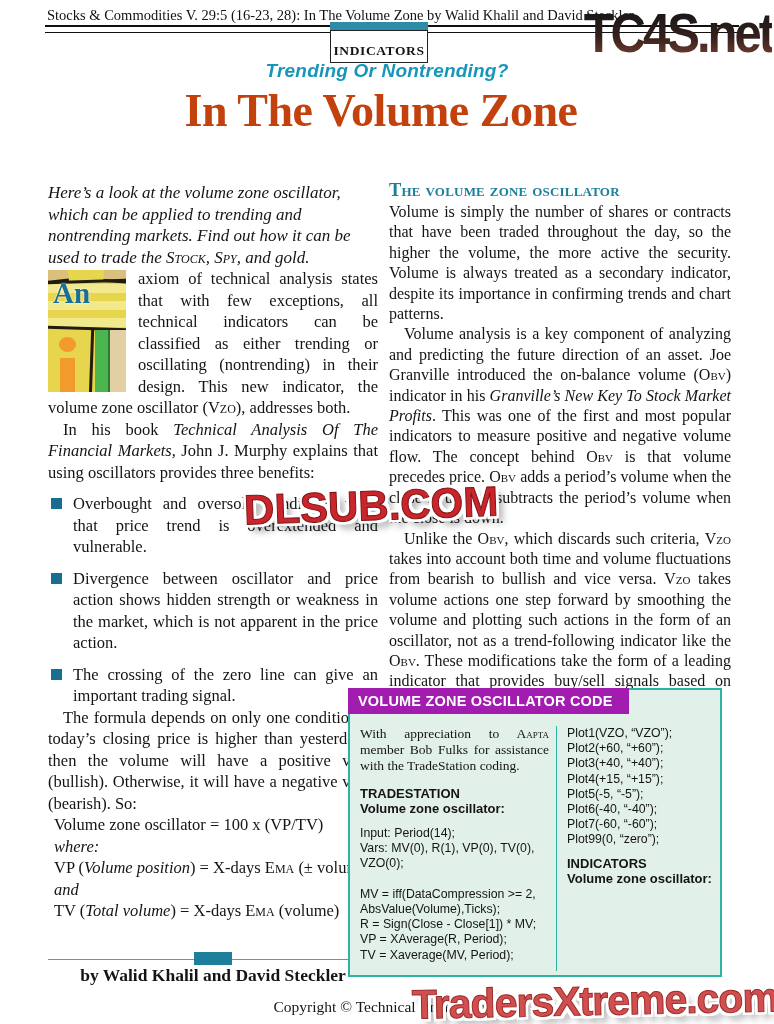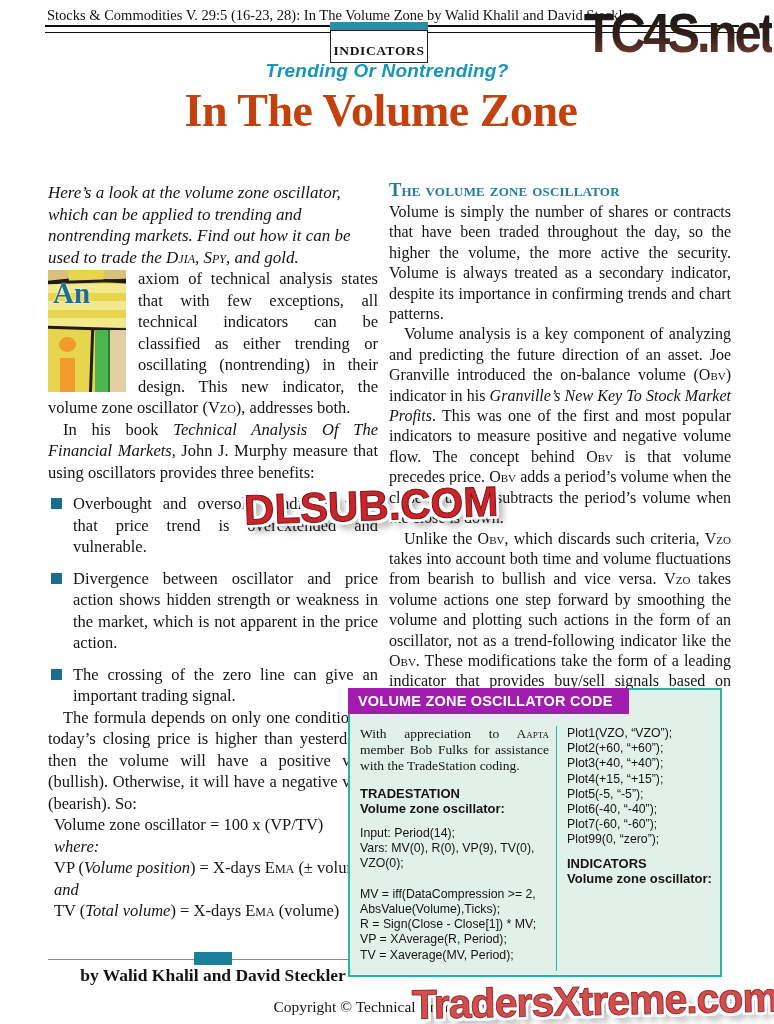--- a/index.html
+++ b/index.html
@@ -120,39 +120,39 @@
   <div class="badge">
     <div class="badge-bar"></div>
     <div class="badge-box">INDICATORS</div>
   </div>
   <div class="wm-tc4s">TC4S.net</div>
 
   <div class="kicker">Trending Or Nontrending?</div>
   <div class="title">In The Volume Zone</div>
 
   <div class="col-left">
-    <p class="intro"><span>Here’s a look at the volume zone oscillator, which can be applied to trending and nontrending markets. Find out how it can be used to trade the </span><span class="sc">Djia</span><span>, </span><span class="sc">Spy</span><span>, and gold.</span></p>
+    <p class="intro"><span>Here’s a look at the volume zone oscillator, which can be applied to trending and nontrending markets. Find out how it can be used to trade the </span><span class="sc">Stock</span><span>, </span><span class="sc">Spy</span><span>, and gold.</span></p>
 
     <p class="an-para">
       <span class="drop-img">
         <span class="di-stripes"></span>
         <span class="di-corner-tl"></span>
         <span class="di-corner-tr"></span>
         <span class="di-line-top"></span>
         <span class="di-line-mid"></span>
         <span class="di-vline"></span>
         <span class="di-green"></span>
         <span class="di-tan"></span>
         <span class="di-orange-dot"></span>
         <span class="di-orange-bar"></span>
         <span class="di-an">An</span>
       </span><span><span>axiom of technical analysis states that with few exceptions, all technical indicators can be classified as either trending or oscillating (nontrending) in their design. This new indicator, the volume zone oscillator (</span><span class="sc">Vzo</span><span>), addresses both.</span></span>
     </p>
 
-    <p class="book-para indent"><span>In his book </span><span class="it">Technical Analysis Of The Financial Markets</span><span>, John J. Murphy measure that using oscillators provides three benefits:</span></p>
+    <p class="book-para indent"><span>In his book </span><span class="it">Technical Analysis Of The Financial Markets</span><span>, John J. Murphy explains that using oscillators provides three benefits:</span></p>
 
     <ul class="bullets">
       <li><span>Overbought and oversold conditions warn that price trend is overextended and vulnerable.</span></li>
       <li><span>Divergence between oscillator and price action shows hidden strength or weakness in the market, which is not apparent in the price action.</span></li>
       <li><span>The crossing of the zero line can give an important trading signal.</span></li>
     </ul>
 
     <p class="formula-para indent">The formula depends on only one condition: If today’s closing price is higher than yesterday’s, then the volume will have a positive value (bullish). Otherwise, it will have a negative value (bearish). So:</p>
     <p class="formula-line">Volume zone oscillator = 100 x (VP/TV)</p>
     <p class="where-line">where:</p>
@@ -176,21 +176,21 @@
 
   <div class="code-box">
     <div class="code-box-title">VOLUME ZONE OSCILLATOR CODE</div>
     <div class="code-cols">
       <div class="code-left">
         <div class="code-note"><span>With appreciation to A</span><span class="sc">apta</span><span> member Bob Fulks for assistance with the TradeStation coding.</span></div>
         <div class="code-label">TRADESTATION</div>
         <div class="code-sub">Volume zone oscillator:</div>
         <div class="code-lines">
             <div>Input: Period(14);</div>
-            <div>Vars: MV(0), R(0), VP(9), TV(0), VZO(0);</div>
+            <div>Vars: MV(0), R(1), VP(0), TV(0), VZO(0);</div>
             <div>&nbsp;</div>
             <div>MV = iff(DataCompression &gt;= 2,</div>
             <div>AbsValue(Volume),Ticks);</div>
             <div>R = Sign(Close - Close[1]) * MV;</div>
             <div>VP = XAverage(R, Period);</div>
             <div>TV = Xaverage(MV, Period);</div>
             <div>&nbsp;</div>
           </div>
       </div>
       <div class="code-divider"></div>

